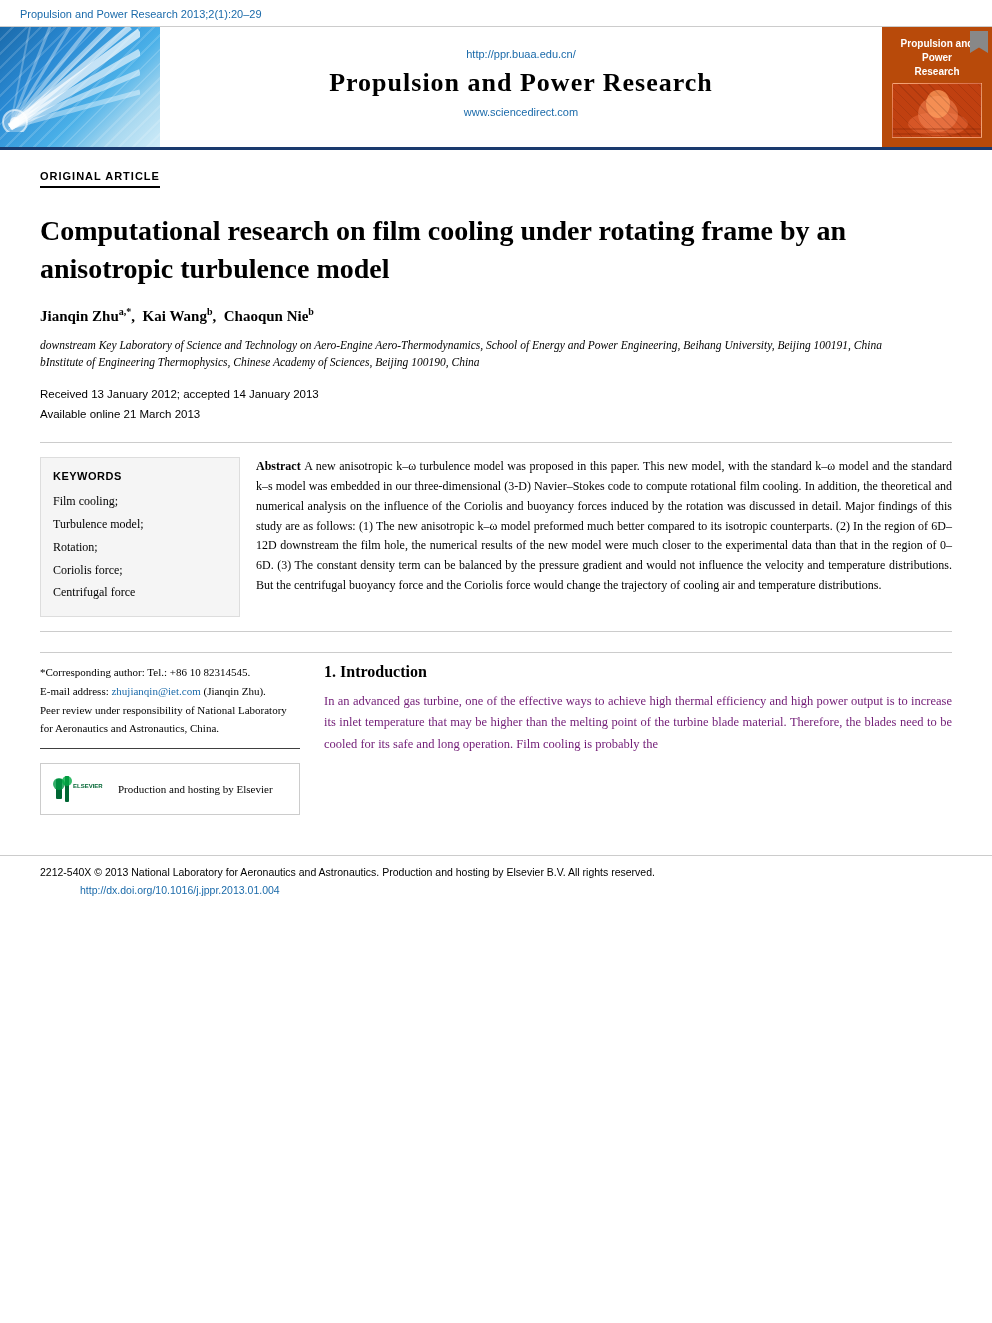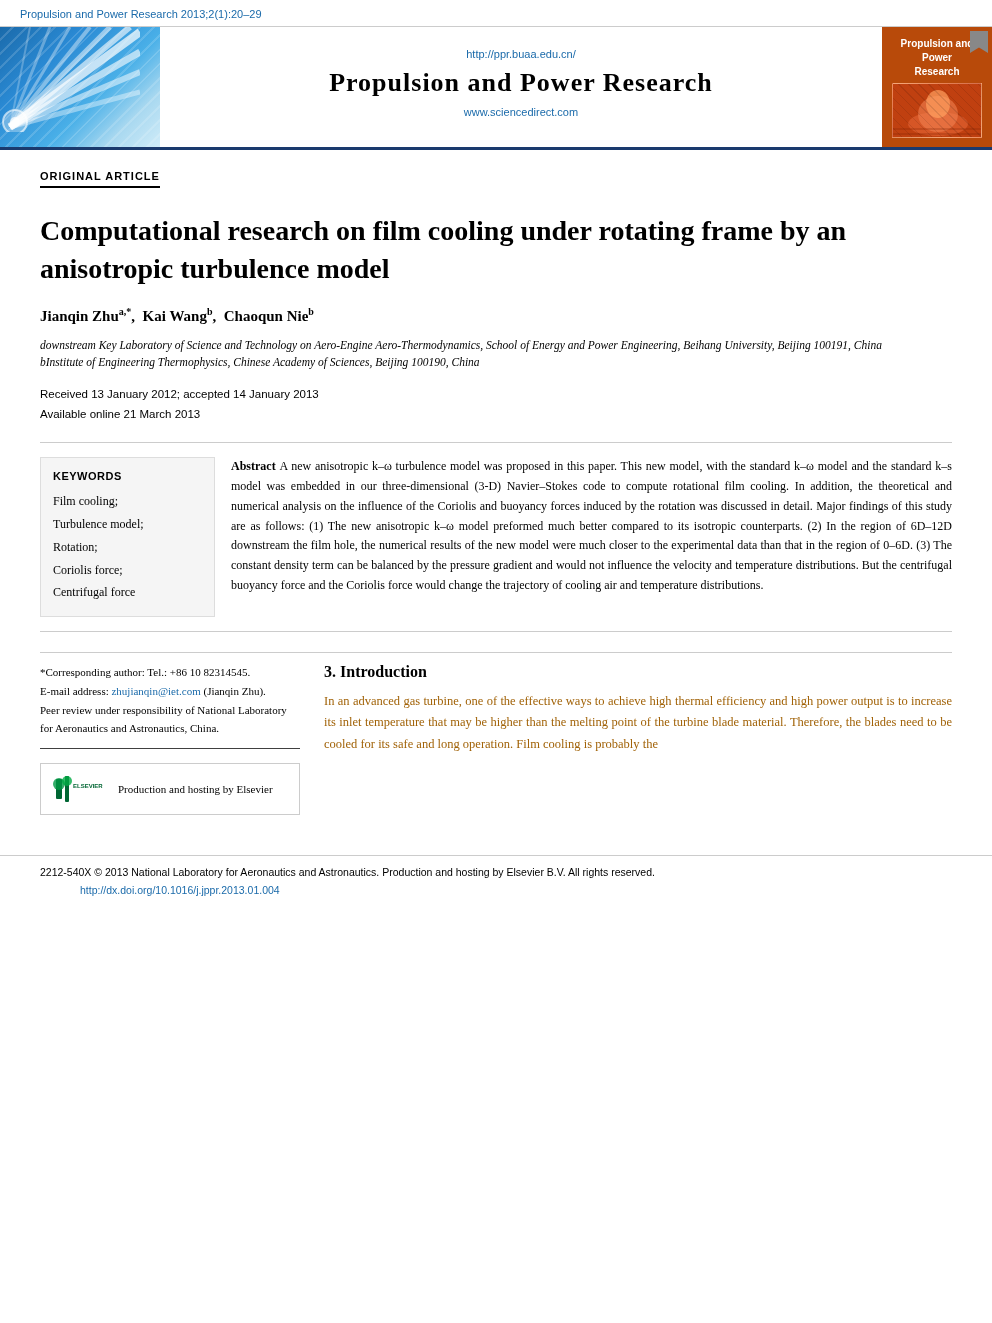--- a/index.html
+++ b/index.html
@@ -180,21 +180,21 @@
     
     .abstract-section {
       display: flex;
       gap: 16px;
       margin-bottom: 20px;
       border-top: 1px solid #ccc;
       border-bottom: 1px solid #ccc;
       padding: 14px 0;
     }
     .keywords-box {
-      width: 175px;
+      width: 200px;
       flex-shrink: 0;
       background: #f5f5f5;
       border: 1px solid #ddd;
       padding: 12px;
     }
     .keywords-box .kw-title {
       font-family: Arial, sans-serif;
       font-size: 11px;
       font-weight: bold;
       letter-spacing: 0.5px;
@@ -280,21 +280,21 @@
     .intro-heading {
       font-size: 16px;
       font-weight: bold;
       margin-bottom: 10px;
       color: #000;
     }
     .intro-text {
       font-size: 12.5px;
       line-height: 1.7;
       text-align: justify;
-      color: #a16207;
+      color: #701a75;
     }
 
     
     .page-footer {
       border-top: 1px solid #ccc;
       margin-top: 20px;
       padding: 8px 40px;
       font-size: 10.5px;
       color: #000;
       font-family: Arial, sans-serif;
@@ -441,21 +441,21 @@
           <ellipse cx="8" cy="10" rx="6" ry="6" fill="#009944" opacity="0.8"></ellipse>
           <ellipse cx="16" cy="7" rx="5" ry="5" fill="#00aa44" opacity="0.8"></ellipse>
           <rect x="22" y="5" width="28" height="20" fill="#fff"></rect>
           <text x="22" y="14" font-size="6" font-family="Arial" font-weight="bold" fill="#006633">ELSEVIER</text>
         </svg>
         <div class="elsevier-text">Production and hosting by Elsevier</div>
       </div>
     </div>
 
     <div class="right-col">
-      <div class="intro-heading">3.  Introduction</div>
+      <div class="intro-heading">1.  Introduction</div>
       <div class="intro-text">In an advanced gas turbine, one of the effective ways to achieve high thermal efficiency and high power output is to increase its inlet temperature that may be higher than the melting point of the turbine blade material. Therefore, the blades need to be cooled for its safe and long operation. Film cooling is probably the</div>
     </div>
 
   </div>
 </div>
 
 <div class="page-footer">
   <div>2212-540X © 2013 National Laboratory for Aeronautics and Astronautics. Production and hosting by Elsevier B.V. All rights reserved.</div>
   <div>
     <a>http://dx.doi.org/10.1016/j.jppr.2013.01.004</a>

